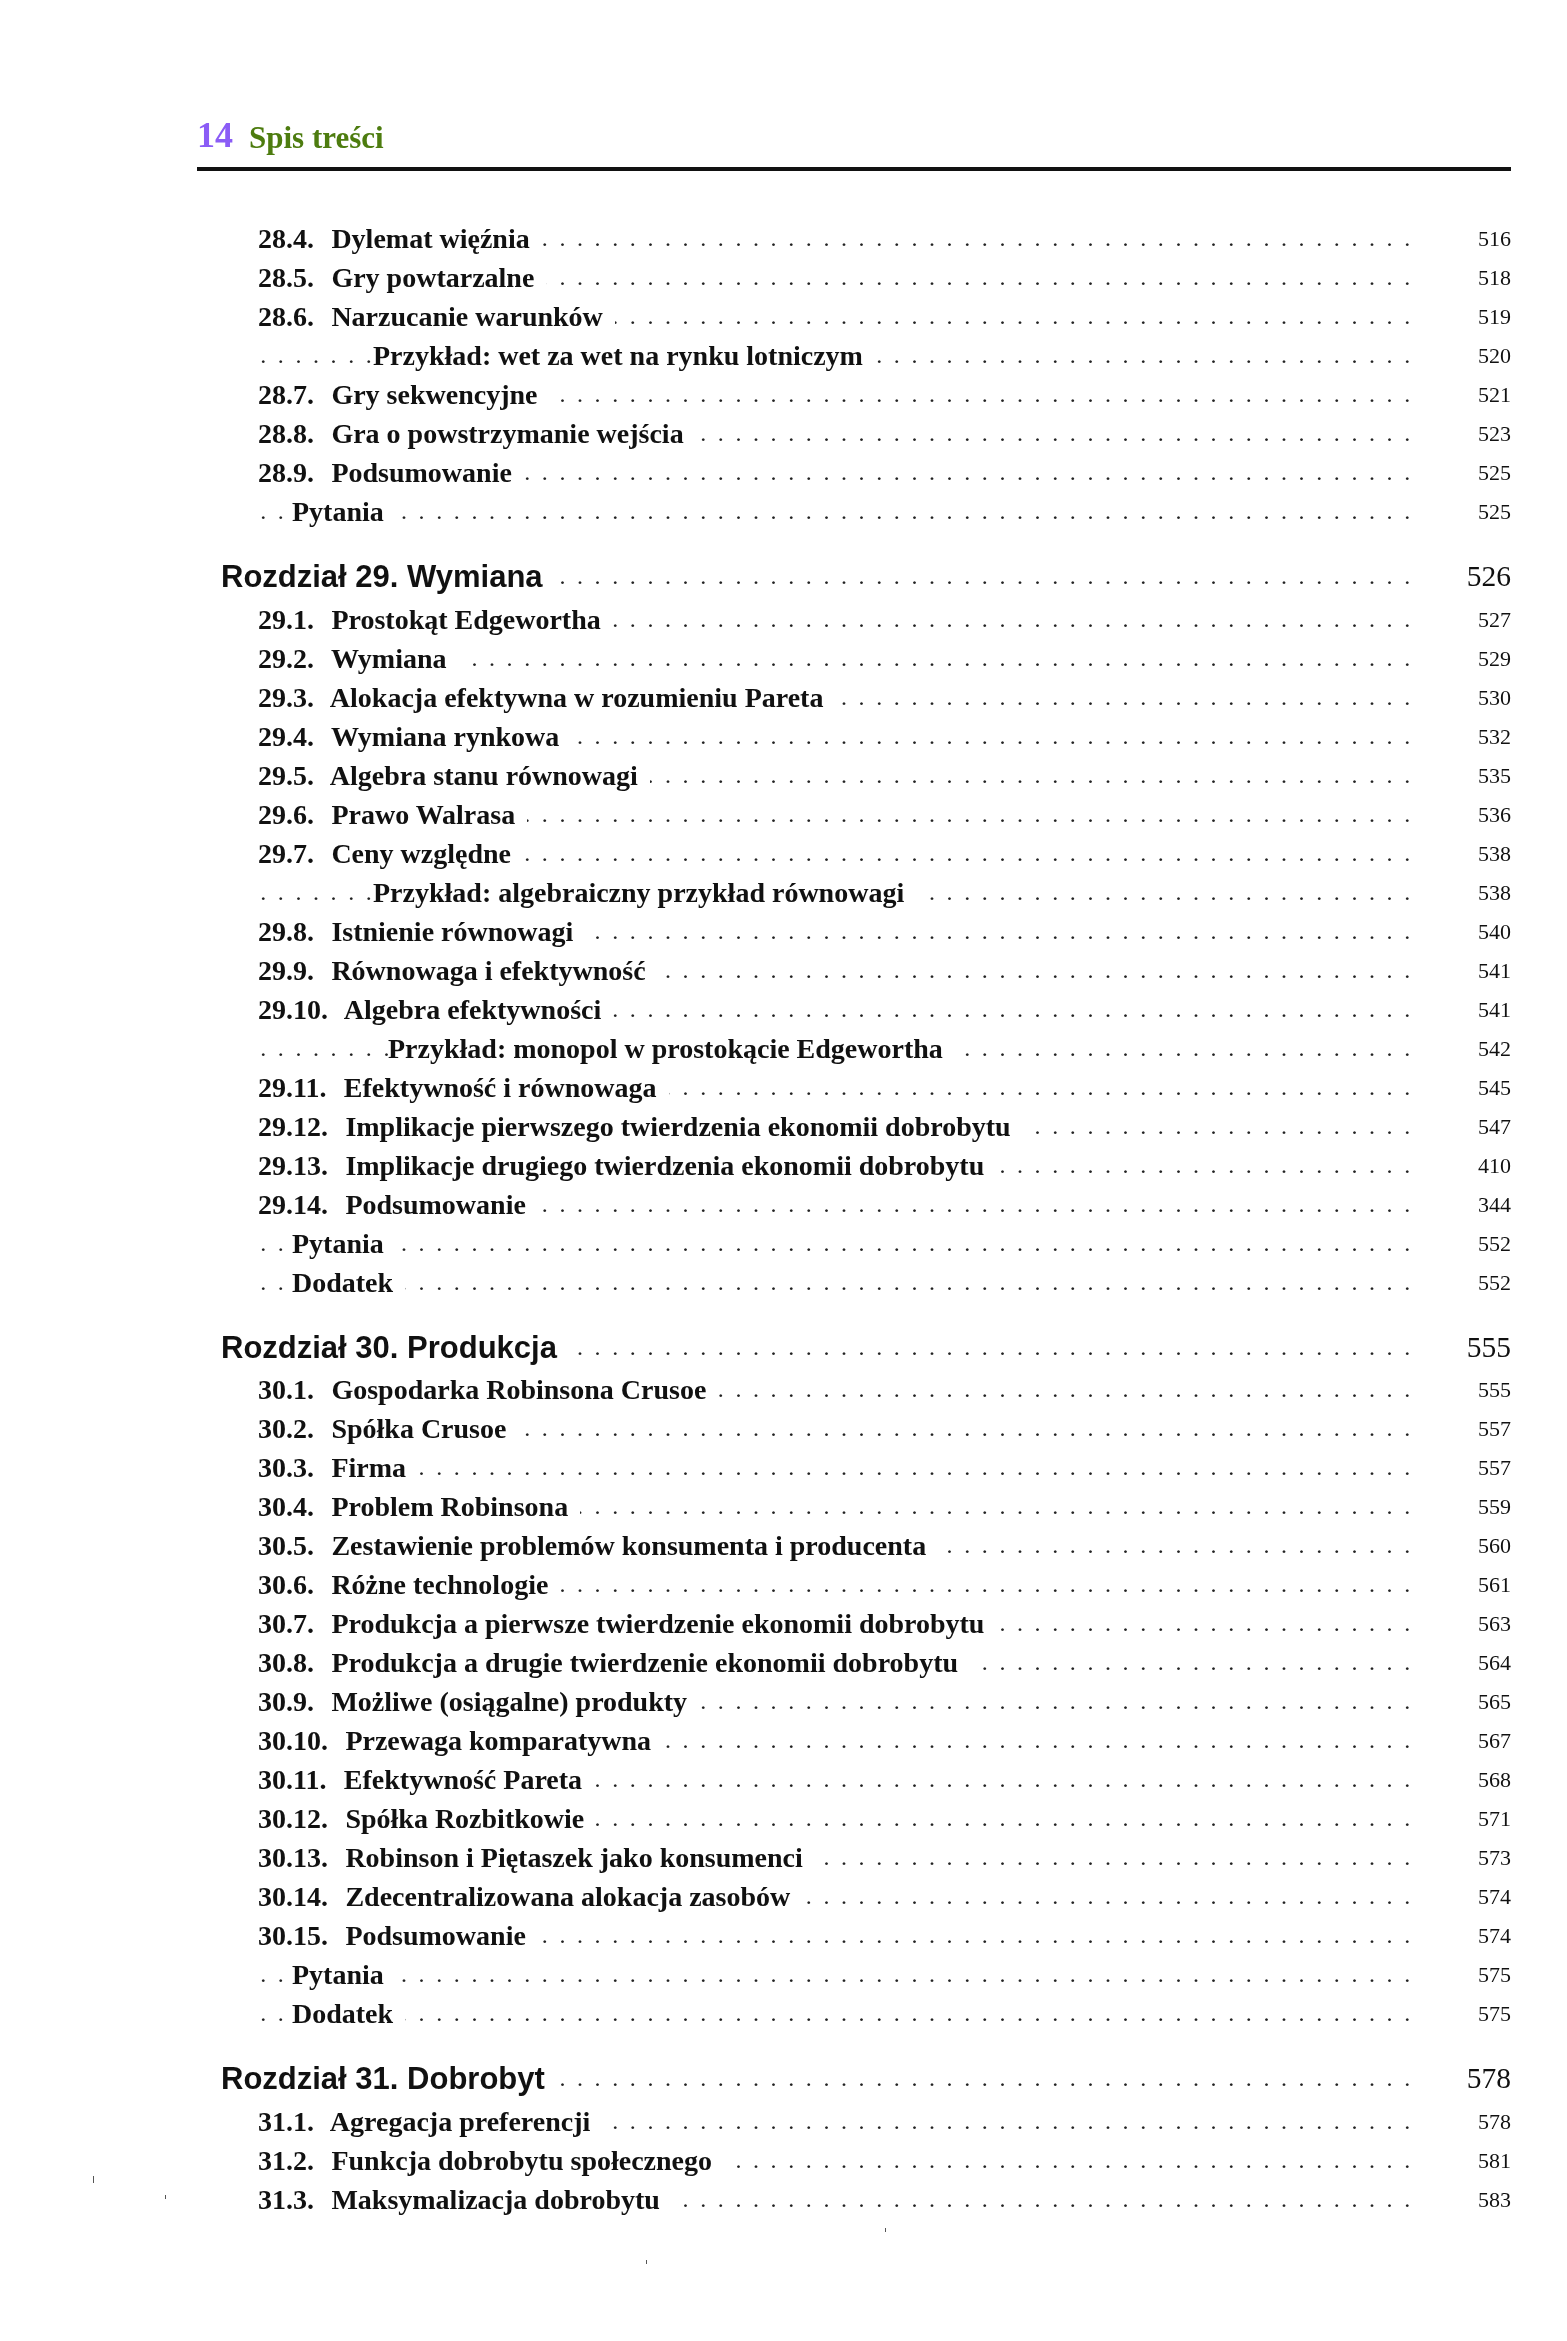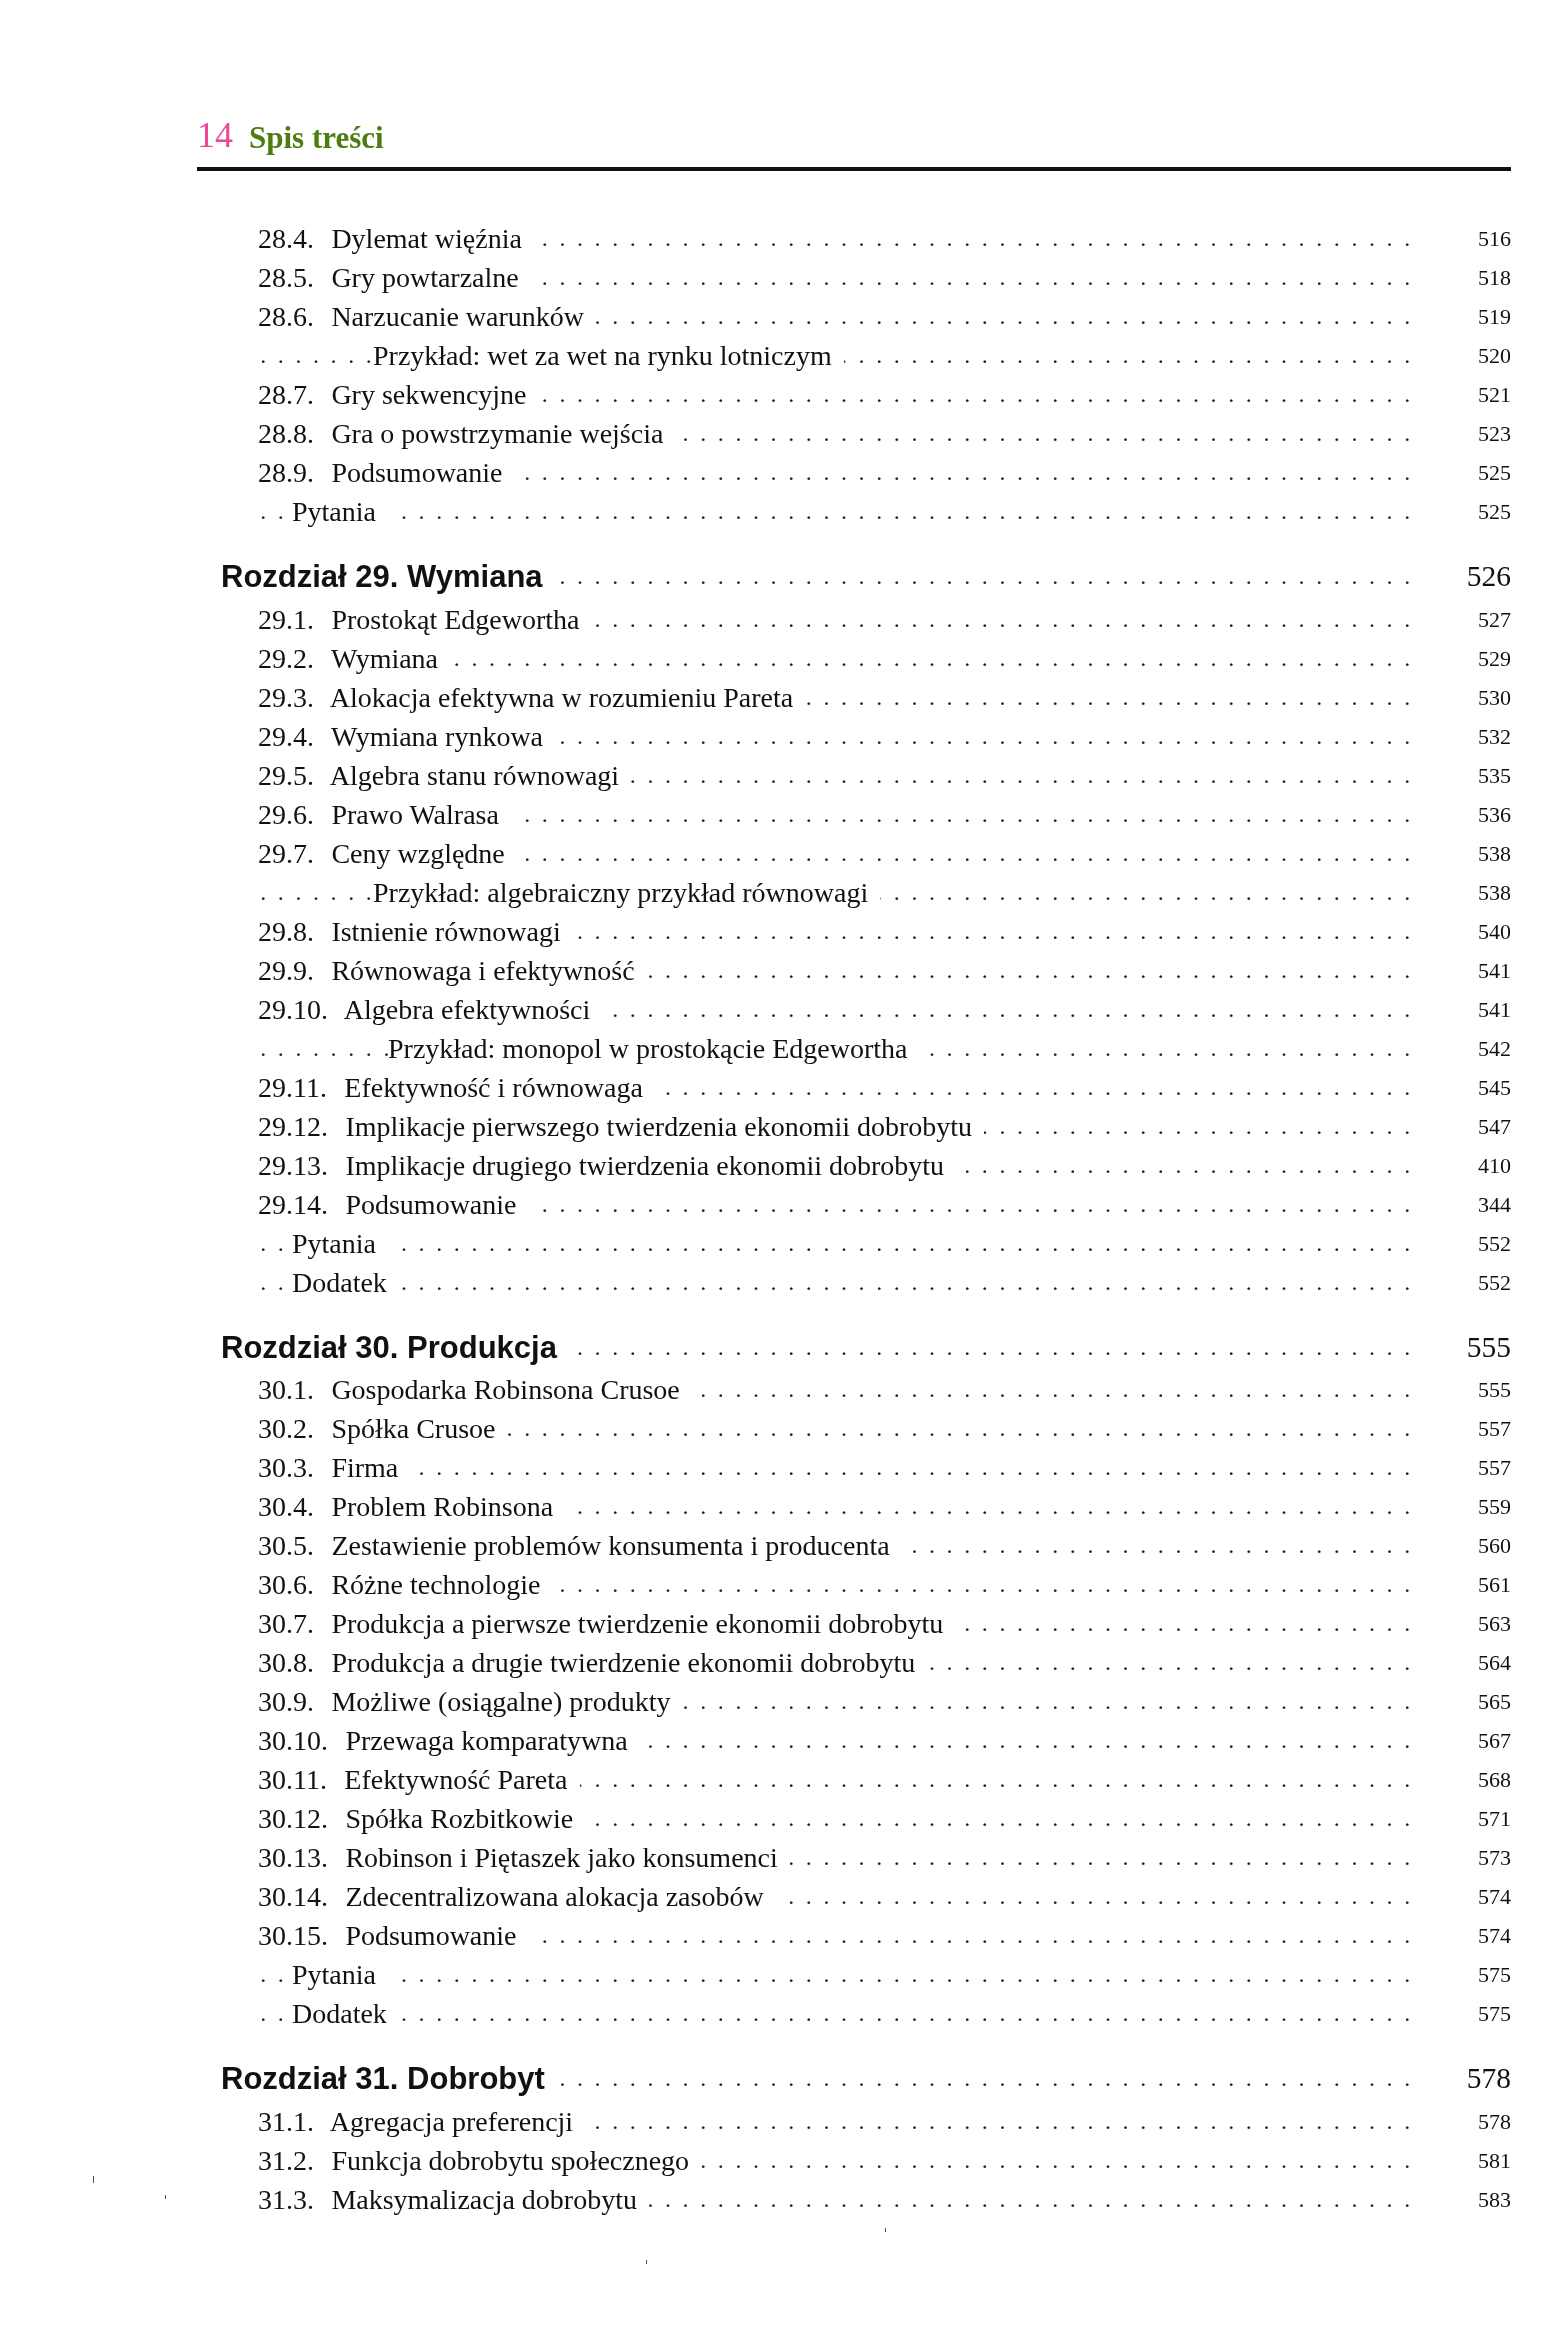--- a/index.html
+++ b/index.html
@@ -1,25 +1,25 @@
 <!DOCTYPE html>
 <html style="font-size:14px"><head>
 <meta charset="utf-8">
 <style>
   html, body { margin: 0; padding: 0; background: #ffffff; }
   body { width: 1567px; height: 2342px; position: relative; overflow: hidden; }
   .page { position: absolute; left: 0; top: 0; width: 1567px; height: 2342px; background: #ffffff; color: #111111; }
   .running-head { position: absolute; left: 197px; top: 111px; width: 1314px; height: 52px; }
-  .page-number { position: absolute; left: 0; top: 0; font-family: "Liberation Serif", serif; font-size: 36px; line-height: 49px; color: #ec4899; }
+  .page-number { position: absolute; left: 0; top: 0; font-family: "Liberation Serif", serif; font-size: 36px; line-height: 49px; color: #8b5cf6; font-weight: bold; }
   .running-title { position: absolute; left: 0; right: 0; top: 3.5px; text-align: left; font-family: "Liberation Serif", serif; font-weight: bold; font-size: 31px; line-height: 45px; color: #4d7c0f; padding-left: 52px; }
   .head-rule { position: absolute; left: 197px; top: 167px; width: 1314px; height: 3.5px; background: #111; }
 
   .toc { position: absolute; left: 0; top: 219px; width: 1567px; }
   .row { position: relative; height: 39px; font-family: "Liberation Serif", serif; font-size: 28px; line-height: 39px; white-space: nowrap; }
-  .row .label { position: absolute; top: 0; background: #fff; padding-right: 12px; z-index: 1; }
+  .row .label { position: absolute; top: 0; background: #fff; padding-right: 12px; z-index: 1; font-weight: bold; }
   .row .num { display: inline-block; }
   .row .title { display: inline; }
   .row .dots { position: absolute; top: 0; right: 154px; left: 260px; overflow: hidden; color: #222; letter-spacing: 0px; font-size: 24px; }
   .row .dots::before { content: ". . . . . . . . . . . . . . . . . . . . . . . . . . . . . . . . . . . . . . . . . . . . . . . . . . . . . . . . . . . . . . . . . . . . . . . . . . . . . . . . . . . . . . . . . . . . . . . . . . . . . . . . . . . . . . . . . . . . . . . . . . . . . . . . . . . . ."; float: right; white-space: nowrap; letter-spacing: 2.8px; }
   .row .page { position: absolute; top: 0; right: 56px; left: auto; width: auto; height: auto; background: transparent; text-align: right; font-size: 22px; }
 
   .row.section .label { left: 258px; }
   .row.section .num { min-width: 0; margin-right: 10.4px; }
   .row.example .label { left: 373px; }
   .row.plain .label { left: 292px; }

